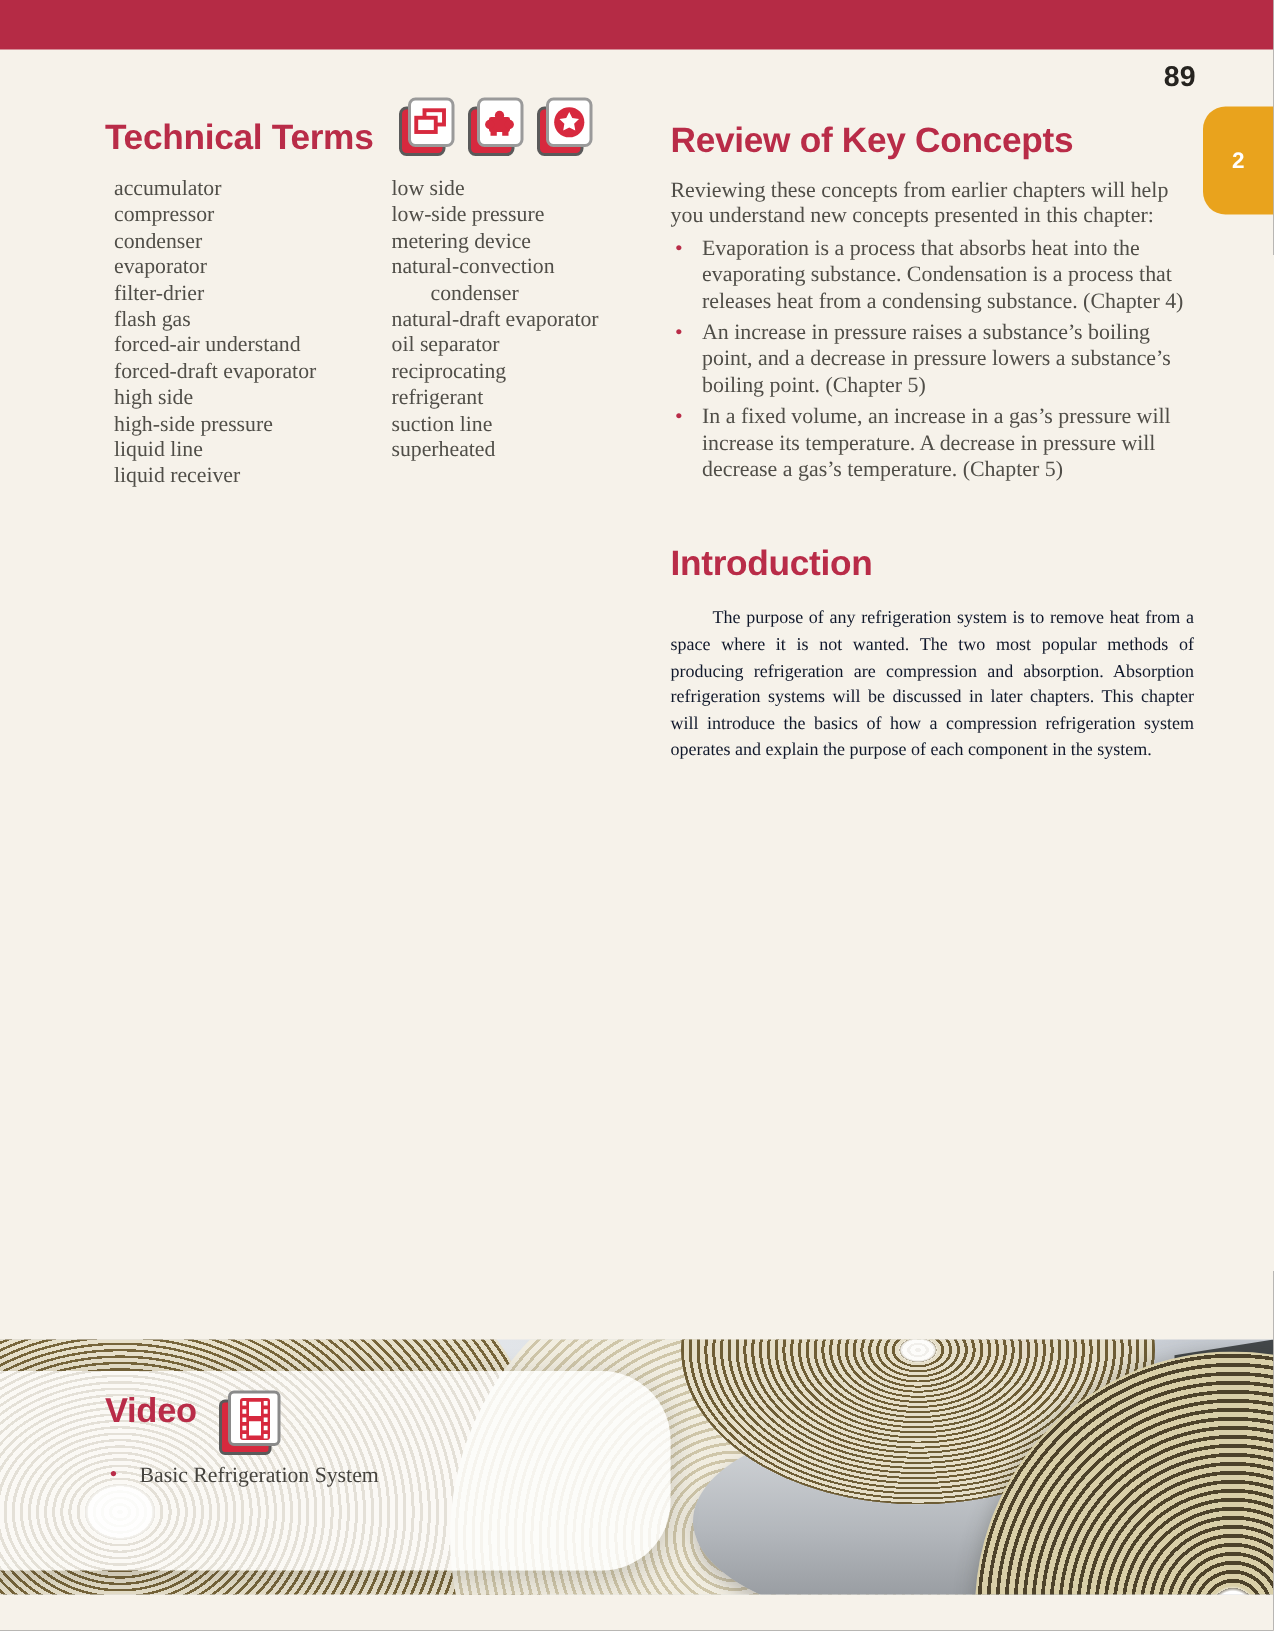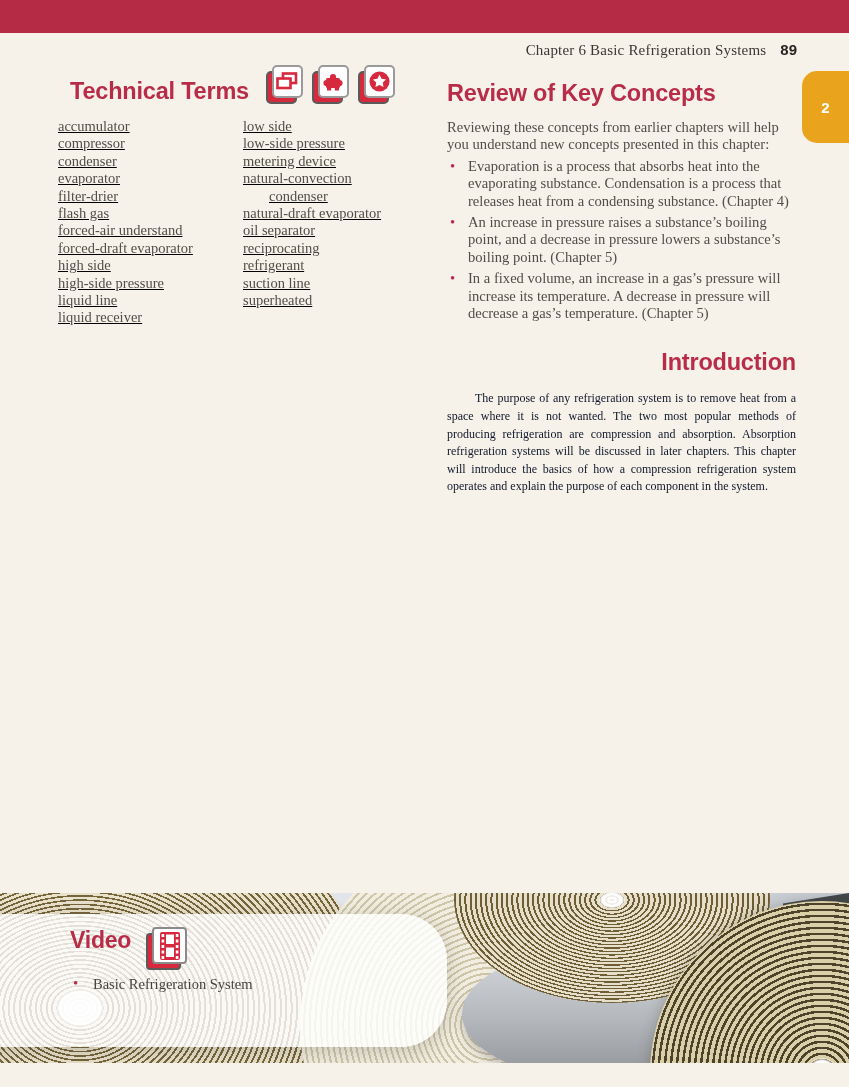--- a/index.html
+++ b/index.html
@@ -6,52 +6,52 @@
   html,body { background:#888; }
   .page {
     position: relative; width: 849px; height: 1087px;
     background: #f6f2ea; overflow: hidden; margin: 0 auto;
     font-family: "Liberation Serif", serif;
   }
   .topbar  { position:absolute; left:0; top:0;    width:849px; height:33px; background:#b52b45; }
 
   .running-head { position:absolute; top:41px; right:52px; display:flex; align-items:baseline; gap:14px; }
   .rh-title { font-size:15px; color:#3b3834; letter-spacing:.2px; }
-  .rh-num   { font-family:"Liberation Sans",sans-serif; font-weight:bold; font-size:15px; color:#262420; }
+  .rh-num   { font-family:"Liberation Sans",sans-serif; font-weight:bold; font-size:19px; color:#262420; }
 
   .side-tab { position:absolute; top:71px; right:0; width:47px; height:72px;
     background:#e9a31d; border-radius:15px 0 0 15px;
     display:flex; align-items:center; justify-content:center; z-index:5; }
   .side-tab span { color:#fff; font-family:"Liberation Sans",sans-serif; font-weight:bold; font-size:15px; }
 
   .red-head { font-family:Liberation Sans, sans-serif; font-weight:bold; color:#b92c48; font-size:23.5px; line-height:26px; letter-spacing:-0.2px; }
 
   .tt-row { position:absolute; left:70px; top:78px; display:flex; align-items:flex-start; gap:9px; }
   .tt-row .red-head { margin-right:8px; }
 
   .icon-card { position:relative; width:37px; height:39px; transform:translateY(-13px); }
   .icon-card .back { position:absolute; left:0; bottom:0; width:31px; height:33px;
     background:#d7293e; border:2px solid #5a5a5a; border-radius:5px; }
   .icon-card .face { position:absolute; right:0; top:0; width:31px; height:33px;
     background:#fff; border:2px solid #9a9a9a; border-radius:5px;
     display:flex; align-items:center; justify-content:center; }
 
-  .terms { position:absolute; left:58px; top:118px; display:flex;text-decoration:underline; }
+  .terms { position:absolute; left:76px; top:118px; display:flex; }
   .terms-col { display:block; }
   .terms-col.c1 { width:185px; }
   .term { font-size:14.5px; line-height:17.4px; color:#504e48; }
   .term.indent { padding-left:26px; }
 
   .col-right { position:absolute; left:447px; top:80px; width:349px; }
   .lead { font-size:14.6px; line-height:17.4px; color:#504e48; margin-top:13px; }
   .bullets { list-style:none; margin-top:4px; }
   .bullets li { position:relative; padding-left:21px; margin-top:4px;
     font-size:14.6px; line-height:17.4px; color:#504e48; }
   .bullets li::before { content:"\2022"; position:absolute; left:3px; top:0; color:#b92c48; }
-  .intro-head { margin-top:27px;text-align:right; }
+  .intro-head { margin-top:40px; }
   .intro-para { margin-top:15px; font-size:12px; line-height:17.6px; color:#0f172a;
     text-align:justify; text-indent:28px; }
 
   
   .photo { position:absolute; left:0; top:893px; width:849px; height:170px; overflow:hidden;
     background:linear-gradient(105deg,#c9ced5 0%,#e3e6ea 35%,#d8dce1 60%,#c4c9d1 100%); }
   .fline { position:absolute; background:#8d9398; z-index:1; }
   .fl1 { left:520px; top:80px;  width:345px; height:3px; transform:rotate(-6deg); }
   .fl2 { left:655px; top:-12px; width:3px;  height:130px; transform:rotate(18deg); }
   .fl3 { left:735px; top:42px;  width:200px; height:2px; transform:rotate(-11deg); }
@@ -93,21 +93,20 @@
   .video-item::before { content:"\2022"; position:absolute; left:0; top:-1px; color:#b92c48; font-size:15px; }
 </style>
 </head>
 <body>
 
 <div class="page">
 
   <div class="topbar"></div>
 
   <div class="running-head">
-    <span class="rh-title">Chapter 6 Basic Refrigeration Systems</span>
     <span class="rh-num">89</span>
   </div>
 
   <div class="side-tab">
     <span>2</span>
   </div>
 
   <div class="tt-row">
     <h1 class="red-head">Technical Terms</h1>
 

